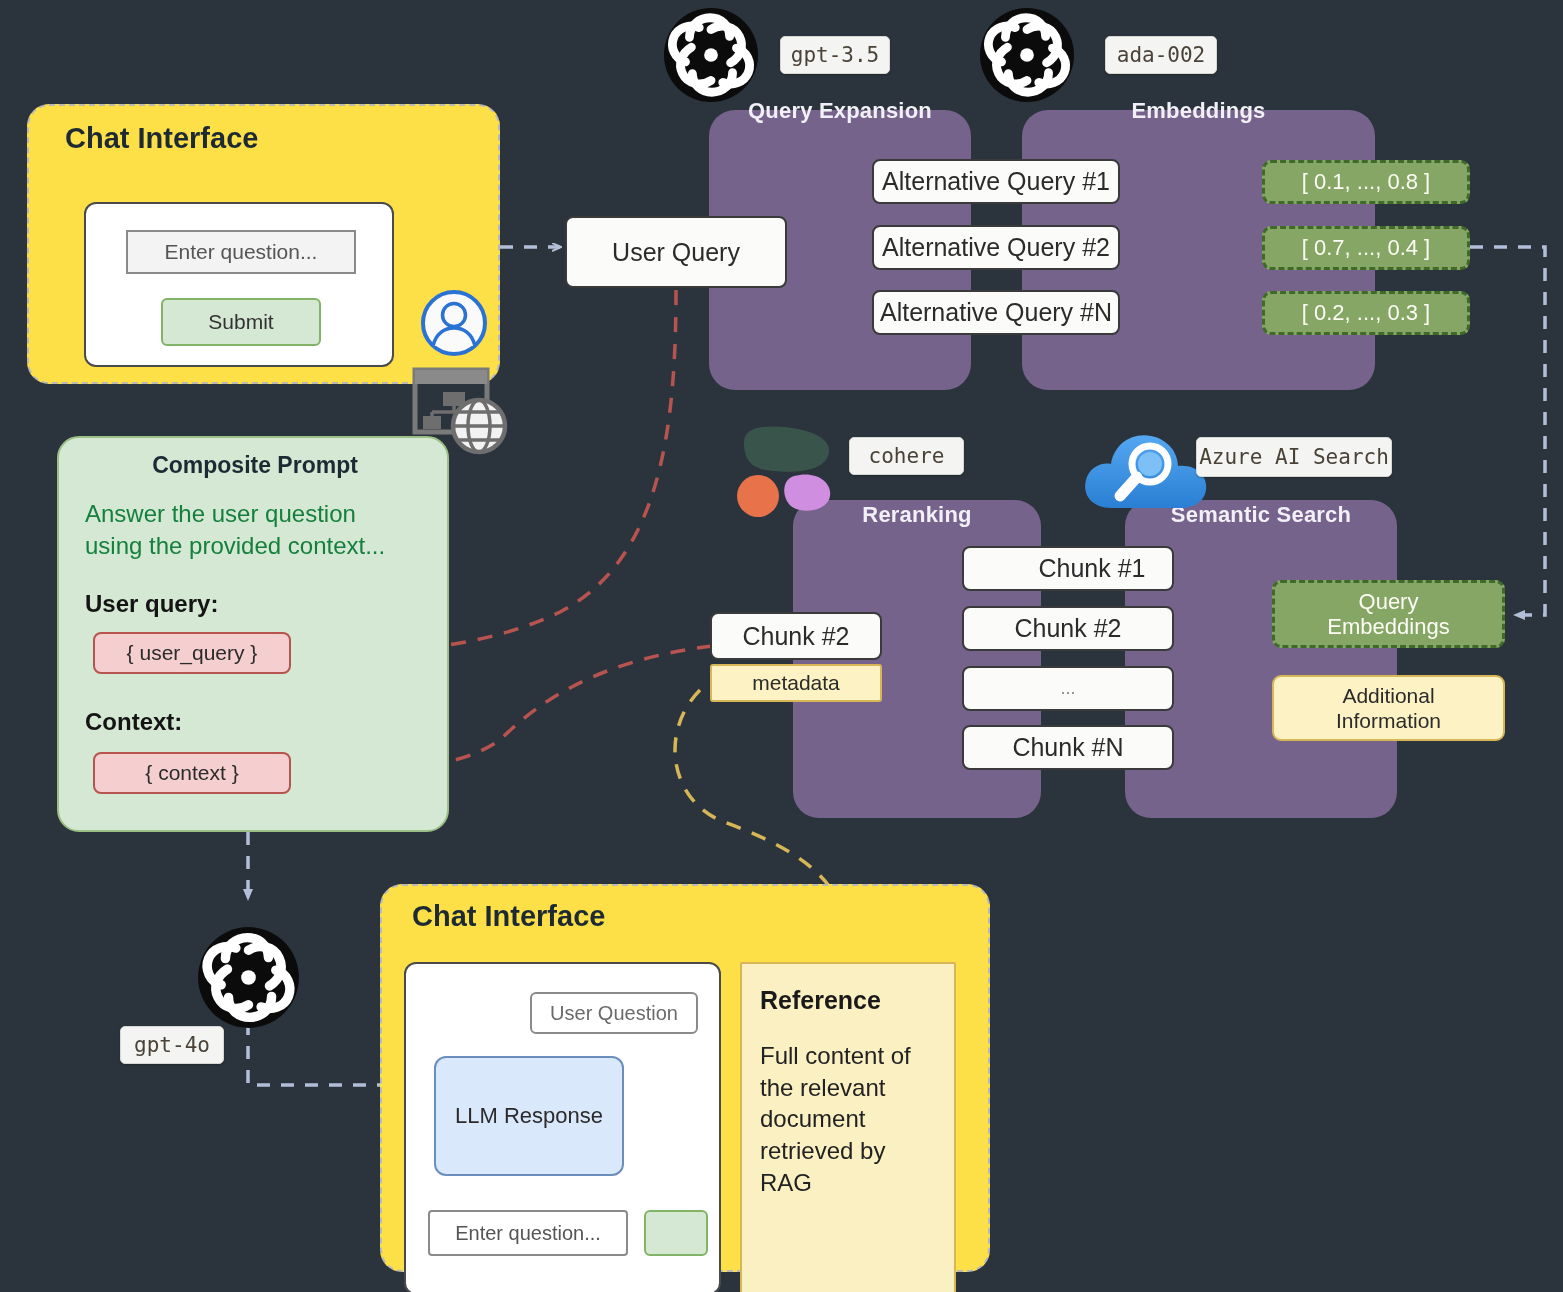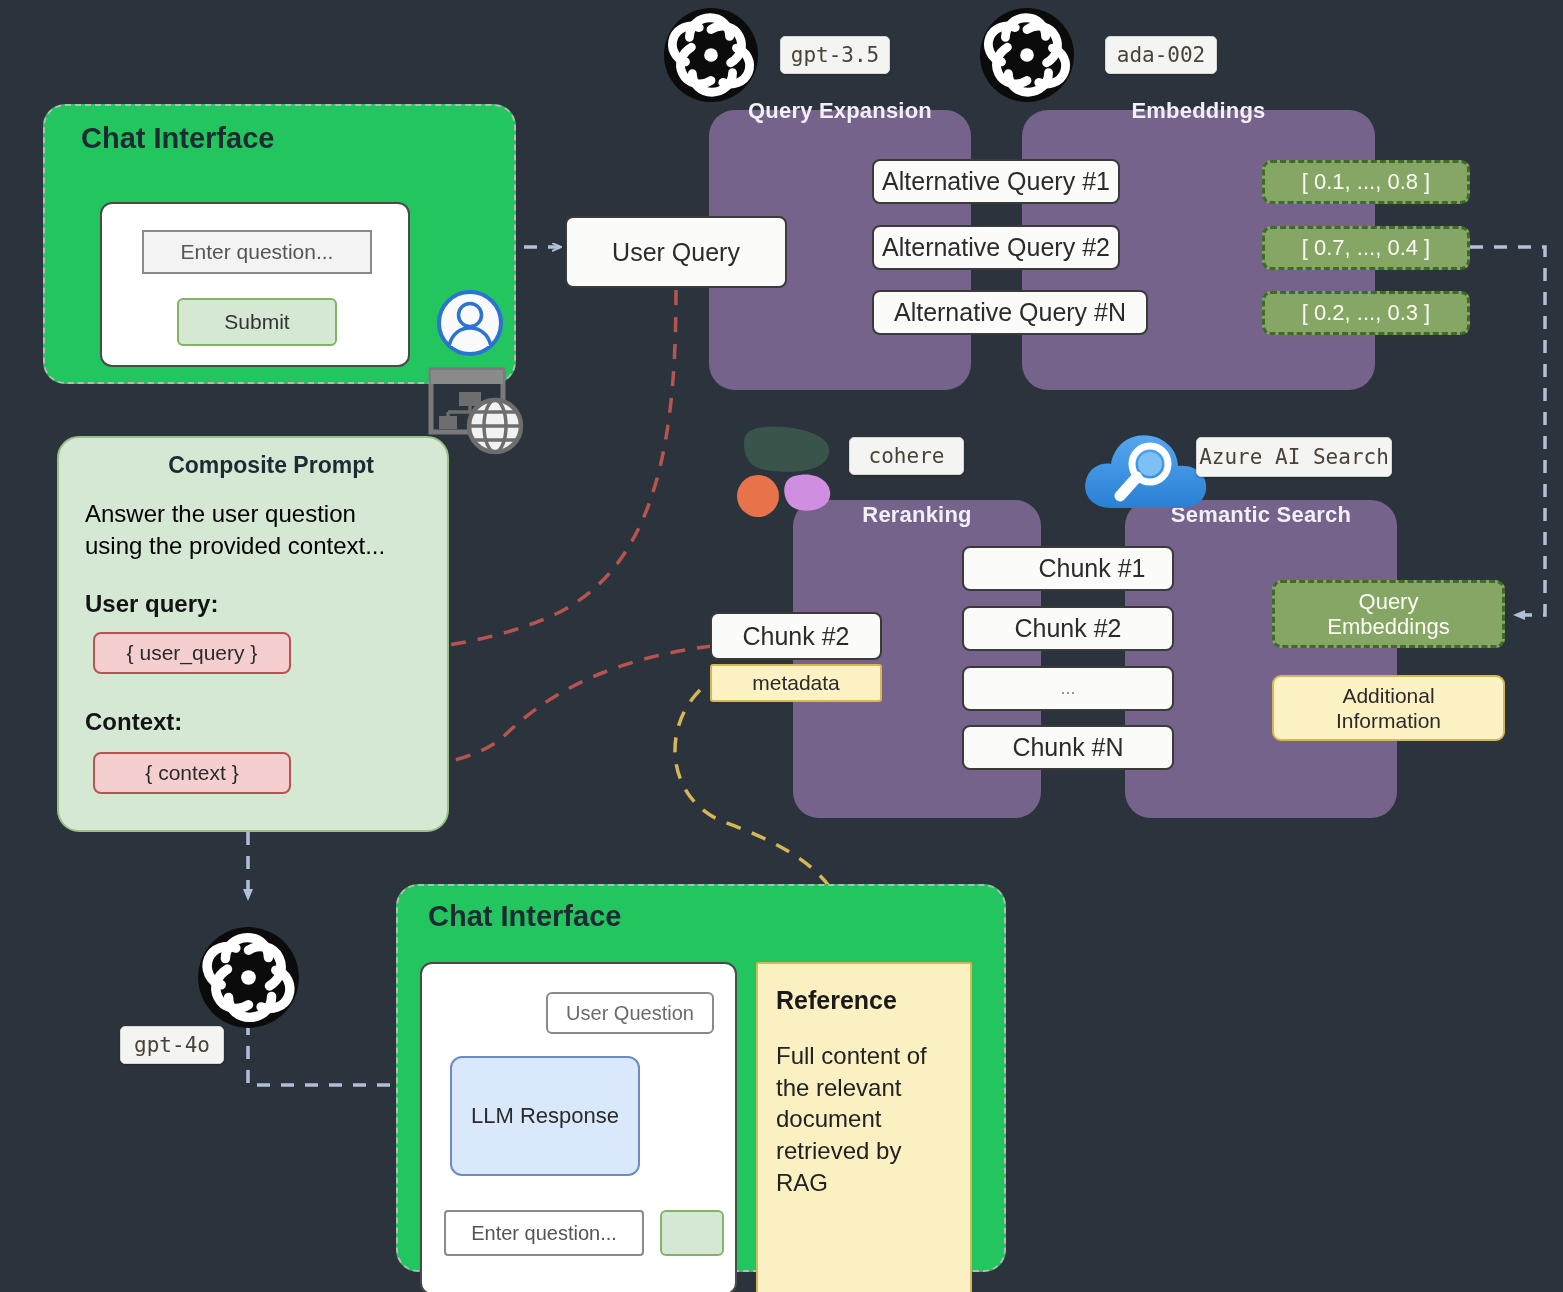--- a/index.html
+++ b/index.html
@@ -9,33 +9,33 @@
   .abs{position:absolute;box-sizing:border-box;}
 
   
   .node{background:#fbfbfa;border:2px solid #3a3a3a;border-radius:8px;
         color:#2b2b2b;display:flex;align-items:center;justify-content:center;
         text-align:center;font-size:25px;line-height:1.15;}
   .grp{background:#75638c;border-radius:26px;}
   .grp-label{color:#f2f0f7;font-weight:bold;font-size:22px;letter-spacing:.2px;}
 
   
-  .panel{background:#22c55e;border:2px dashed #b9b9b9;border-radius:22px;margin-left:16px;}
+  .panel{background:#fde047;border:2px dashed #b9b9b9;border-radius:22px;}
   .panel-title{color:#1d2a33;font-weight:bold;font-size:29px;}
   .inner-card{background:#ffffff;border:2.5px solid #4a4a4a;border-radius:12px;}
   .field{background:#f3f3f3;border:2px solid #8a8a8a;color:#555;
          display:flex;align-items:center;justify-content:center;font-size:21px;}
   .btn-green{background:#d5e8d4;border:2px solid #82b366;border-radius:6px;
              display:flex;align-items:center;justify-content:center;
              color:#333;font-size:21px;}
 
   
   .cp{background:#d5e8d4;border:2px solid #9bbf86;border-radius:22px;}
-  .cp-title{font-weight:bold;font-size:23px;color:#1d2a33;text-align:center;margin-left:16px;}
-  .cp-body{font-size:24px;color:#000000;line-height:1.35;}
+  .cp-title{font-weight:bold;font-size:23px;color:#1d2a33;text-align:center;}
+  .cp-body{font-size:24px;color:#15803d;line-height:1.35;}
   .cp-h{font-weight:bold;font-size:24px;color:#141414;}
   .slot{background:#f5cfcf;border:2px solid #b85450;border-radius:8px;
         display:flex;align-items:center;justify-content:center;
         font-size:21px;color:#2b2b2b;}
 
   
   .emb{background:#85a665;border:3px dashed #3f6a2a;border-radius:9px;
        color:#fdfdf5;display:flex;align-items:center;justify-content:center;
        text-align:center;font-size:22px;line-height:1.15;}
   
@@ -185,21 +185,21 @@
         <path d="M24,57 C13,54 8,42 12,32 C16,22 28,18 38,22"></path>
         <path d="M28,32 C28,20 38,12 49,12 C60,12 69,20 69,31"></path>
       </g>
       <circle cx="50" cy="50" r="7" fill="#ffffff"></circle>
     </svg>
   </div>
   <div class="abs badge" style="left:1105px;top:36px;width:112px;height:38px;">ada-002</div>
 
   <div class="abs node" style="left:872px;top:159px;width:248px;height:45px;">Alternative Query #1</div>
   <div class="abs node" style="left:872px;top:225px;width:248px;height:45px;">Alternative Query #2</div>
-  <div class="abs node" style="left:872px;top:290px;width:276px;height:45px;">Alternative Query #N</div>
+  <div class="abs node" style="left:872px;top:290px;width:248px;height:45px;">Alternative Query #N</div>
 
   <div class="abs emb" style="left:1262px;top:160px;width:208px;height:44px;">[ 0.1, ..., 0.8 ]</div>
   <div class="abs emb" style="left:1262px;top:226px;width:208px;height:44px;">[ 0.7, ..., 0.4 ]</div>
   <div class="abs emb" style="left:1262px;top:291px;width:208px;height:44px;">[ 0.2, ..., 0.3 ]</div>
 
   <div class="abs" style="left:736px;top:424px;width:108px;height:88px;">
     <svg viewBox="0 0 108 88" style="position:absolute;width:108px;height:88px;">
       <path d="M8,18 C8,4 26,1 48,3 C78,6 98,16 92,32 C86,48 56,50 30,46 C12,43 8,32 8,18 Z" fill="#39544a"></path>
       <circle cx="22" cy="72" r="21" fill="#e8734a"></circle>
       <path d="M58,52 C80,46 96,58 94,72 C92,86 70,90 58,84 C46,78 44,56 58,52 Z" fill="#d08ee0"></path>

